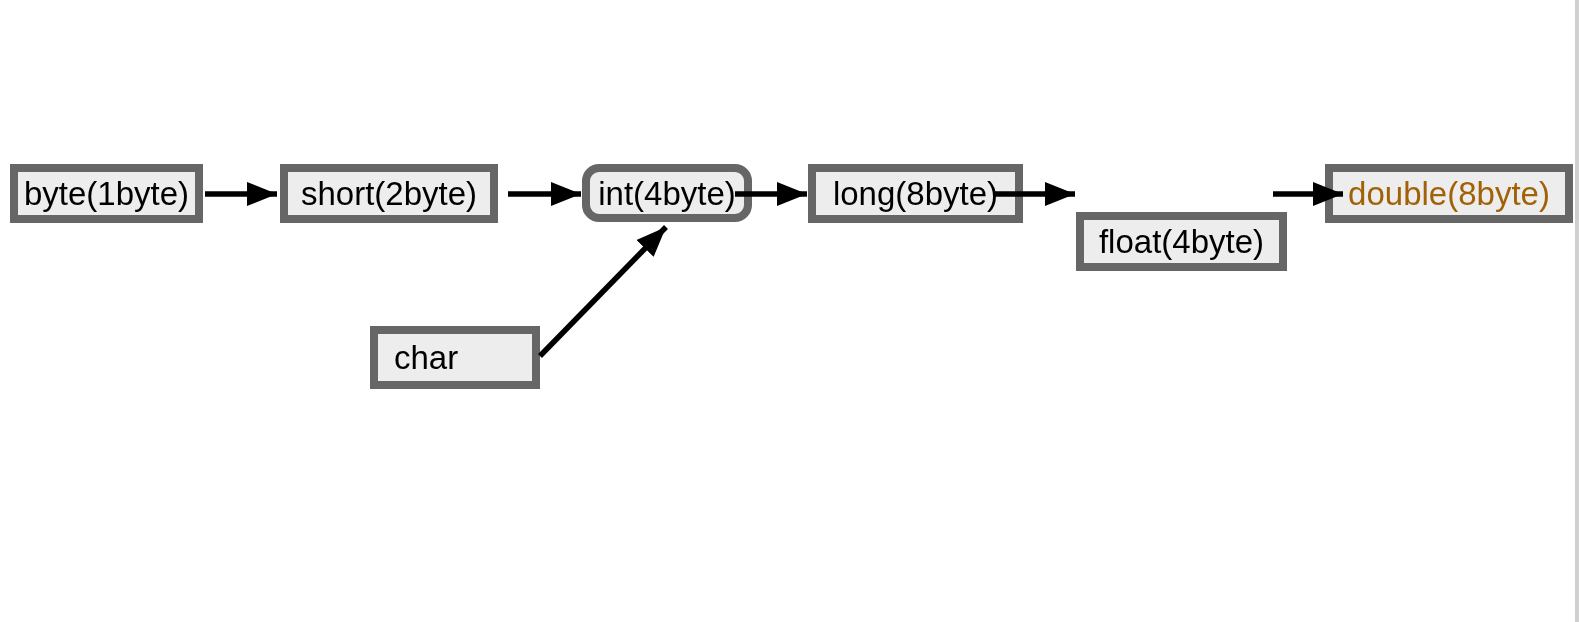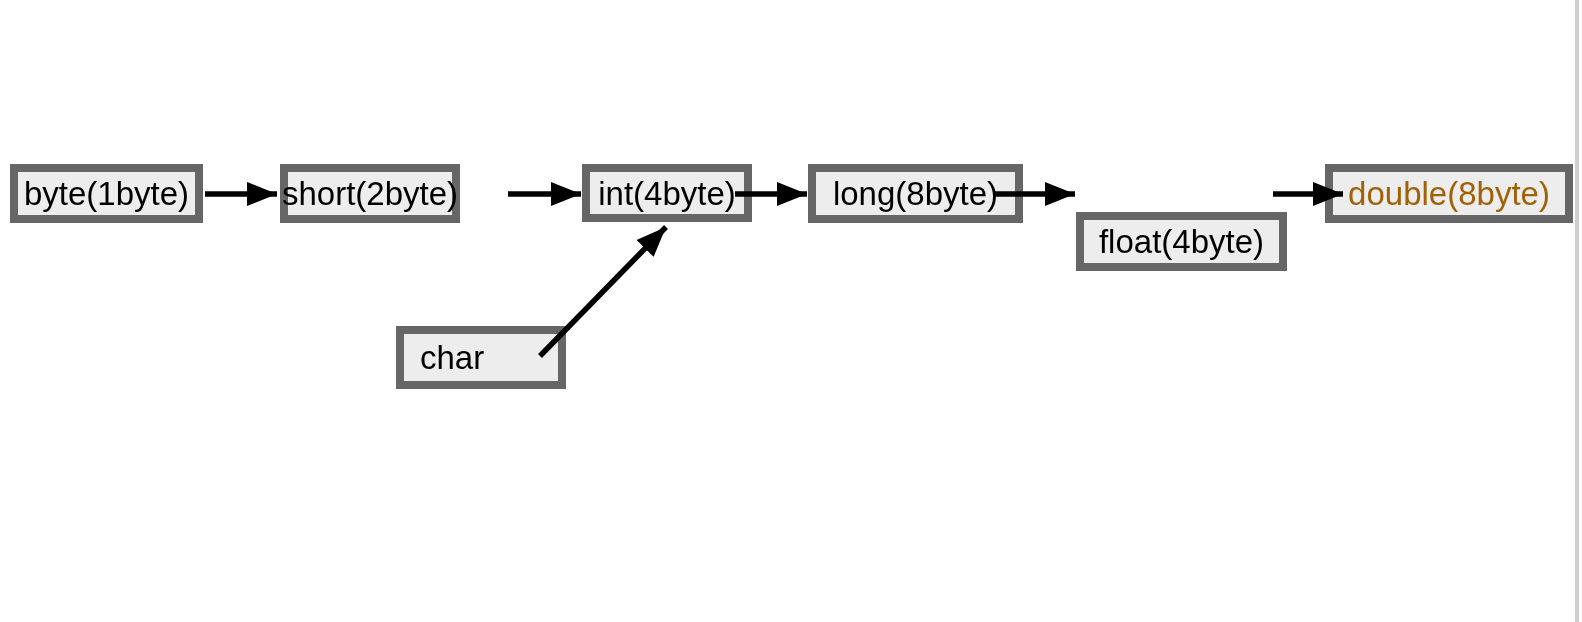--- a/index.html
+++ b/index.html
@@ -50,26 +50,26 @@
     z-index: 0;
   }
 </style>
 </head>
 <body>
 
 <div class="canvas">
 
   <div id="node-layer">
       <div class="node" style="left: 10px; top: 164px; width: 193px; height: 59px; background: rgb(237, 237, 237); border-color: rgb(102, 102, 102); color: rgb(0, 0, 0);">byte(1byte)</div>
-      <div class="node" style="left: 280px; top: 164px; width: 180px; height: 59px; background: rgb(237, 237, 237); border-color: rgb(102, 102, 102); color: rgb(0, 0, 0);">short(2byte)</div>
-      <div class="node" style="left: 582px; top: 164px; width: 170px; height: 58px; background: rgb(237, 237, 237); border-color: rgb(102, 102, 102); color: rgb(0, 0, 0);">int(4byte)</div>
+      <div class="node" style="left: 280px; top: 164px; width: 218px; height: 59px; background: rgb(237, 237, 237); border-color: rgb(102, 102, 102); color: rgb(0, 0, 0);">short(2byte)</div>
+      <div class="node" style="left: 582px; top: 164px; width: 170px; height: 58px; background: rgb(237, 237, 237); border-color: rgb(102, 102, 102); color: rgb(0, 0, 0); border-radius: 17px;">int(4byte)</div>
       <div class="node" style="left: 808px; top: 164px; width: 215px; height: 59px; background: rgb(237, 237, 237); border-color: rgb(102, 102, 102); color: rgb(0, 0, 0);">long(8byte)</div>
       <div class="node" style="left: 1076px; top: 164px; width: 211px; height: 59px; background: rgb(237, 237, 237); border-color: rgb(102, 102, 102); color: rgb(0, 0, 0); margin-top: 48px;">float(4byte)</div>
       <div class="node" style="left: 1325px; top: 164px; width: 248px; height: 59px; background: rgb(237, 237, 237); border-color: rgb(102, 102, 102); color: #a16207;">double(8byte)</div>
-      <div class="node left" style="left: 370px; top: 326px; width: 170px; height: 63px; background: rgb(237, 237, 237); border-color: rgb(102, 102, 102); color: rgb(0, 0, 0); margin-left: 26px;">char</div>
+      <div class="node left" style="left: 370px; top: 326px; width: 170px; height: 63px; background: rgb(237, 237, 237); border-color: rgb(102, 102, 102); color: rgb(0, 0, 0);">char</div>
     </div>
 
   <svg id="edge-layer" viewBox="0 0 1582 622" xmlns="http://www.w3.org/2000/svg">
     <defs>
       <marker id="arrowhead" markerUnits="userSpaceOnUse" markerWidth="34" markerHeight="28" refX="30" refY="13" orient="auto">
         <path d="M0,1 L30,13 L0,25 Z" fill="#000000"></path>
       </marker>
     </defs>
   <line x1="205" y1="194" x2="277" y2="194" stroke="#000000" stroke-width="5.5" marker-end="url(#arrowhead)"></line>
       <line x1="508" y1="194" x2="581" y2="194" stroke="#000000" stroke-width="5.5" marker-end="url(#arrowhead)"></line>

